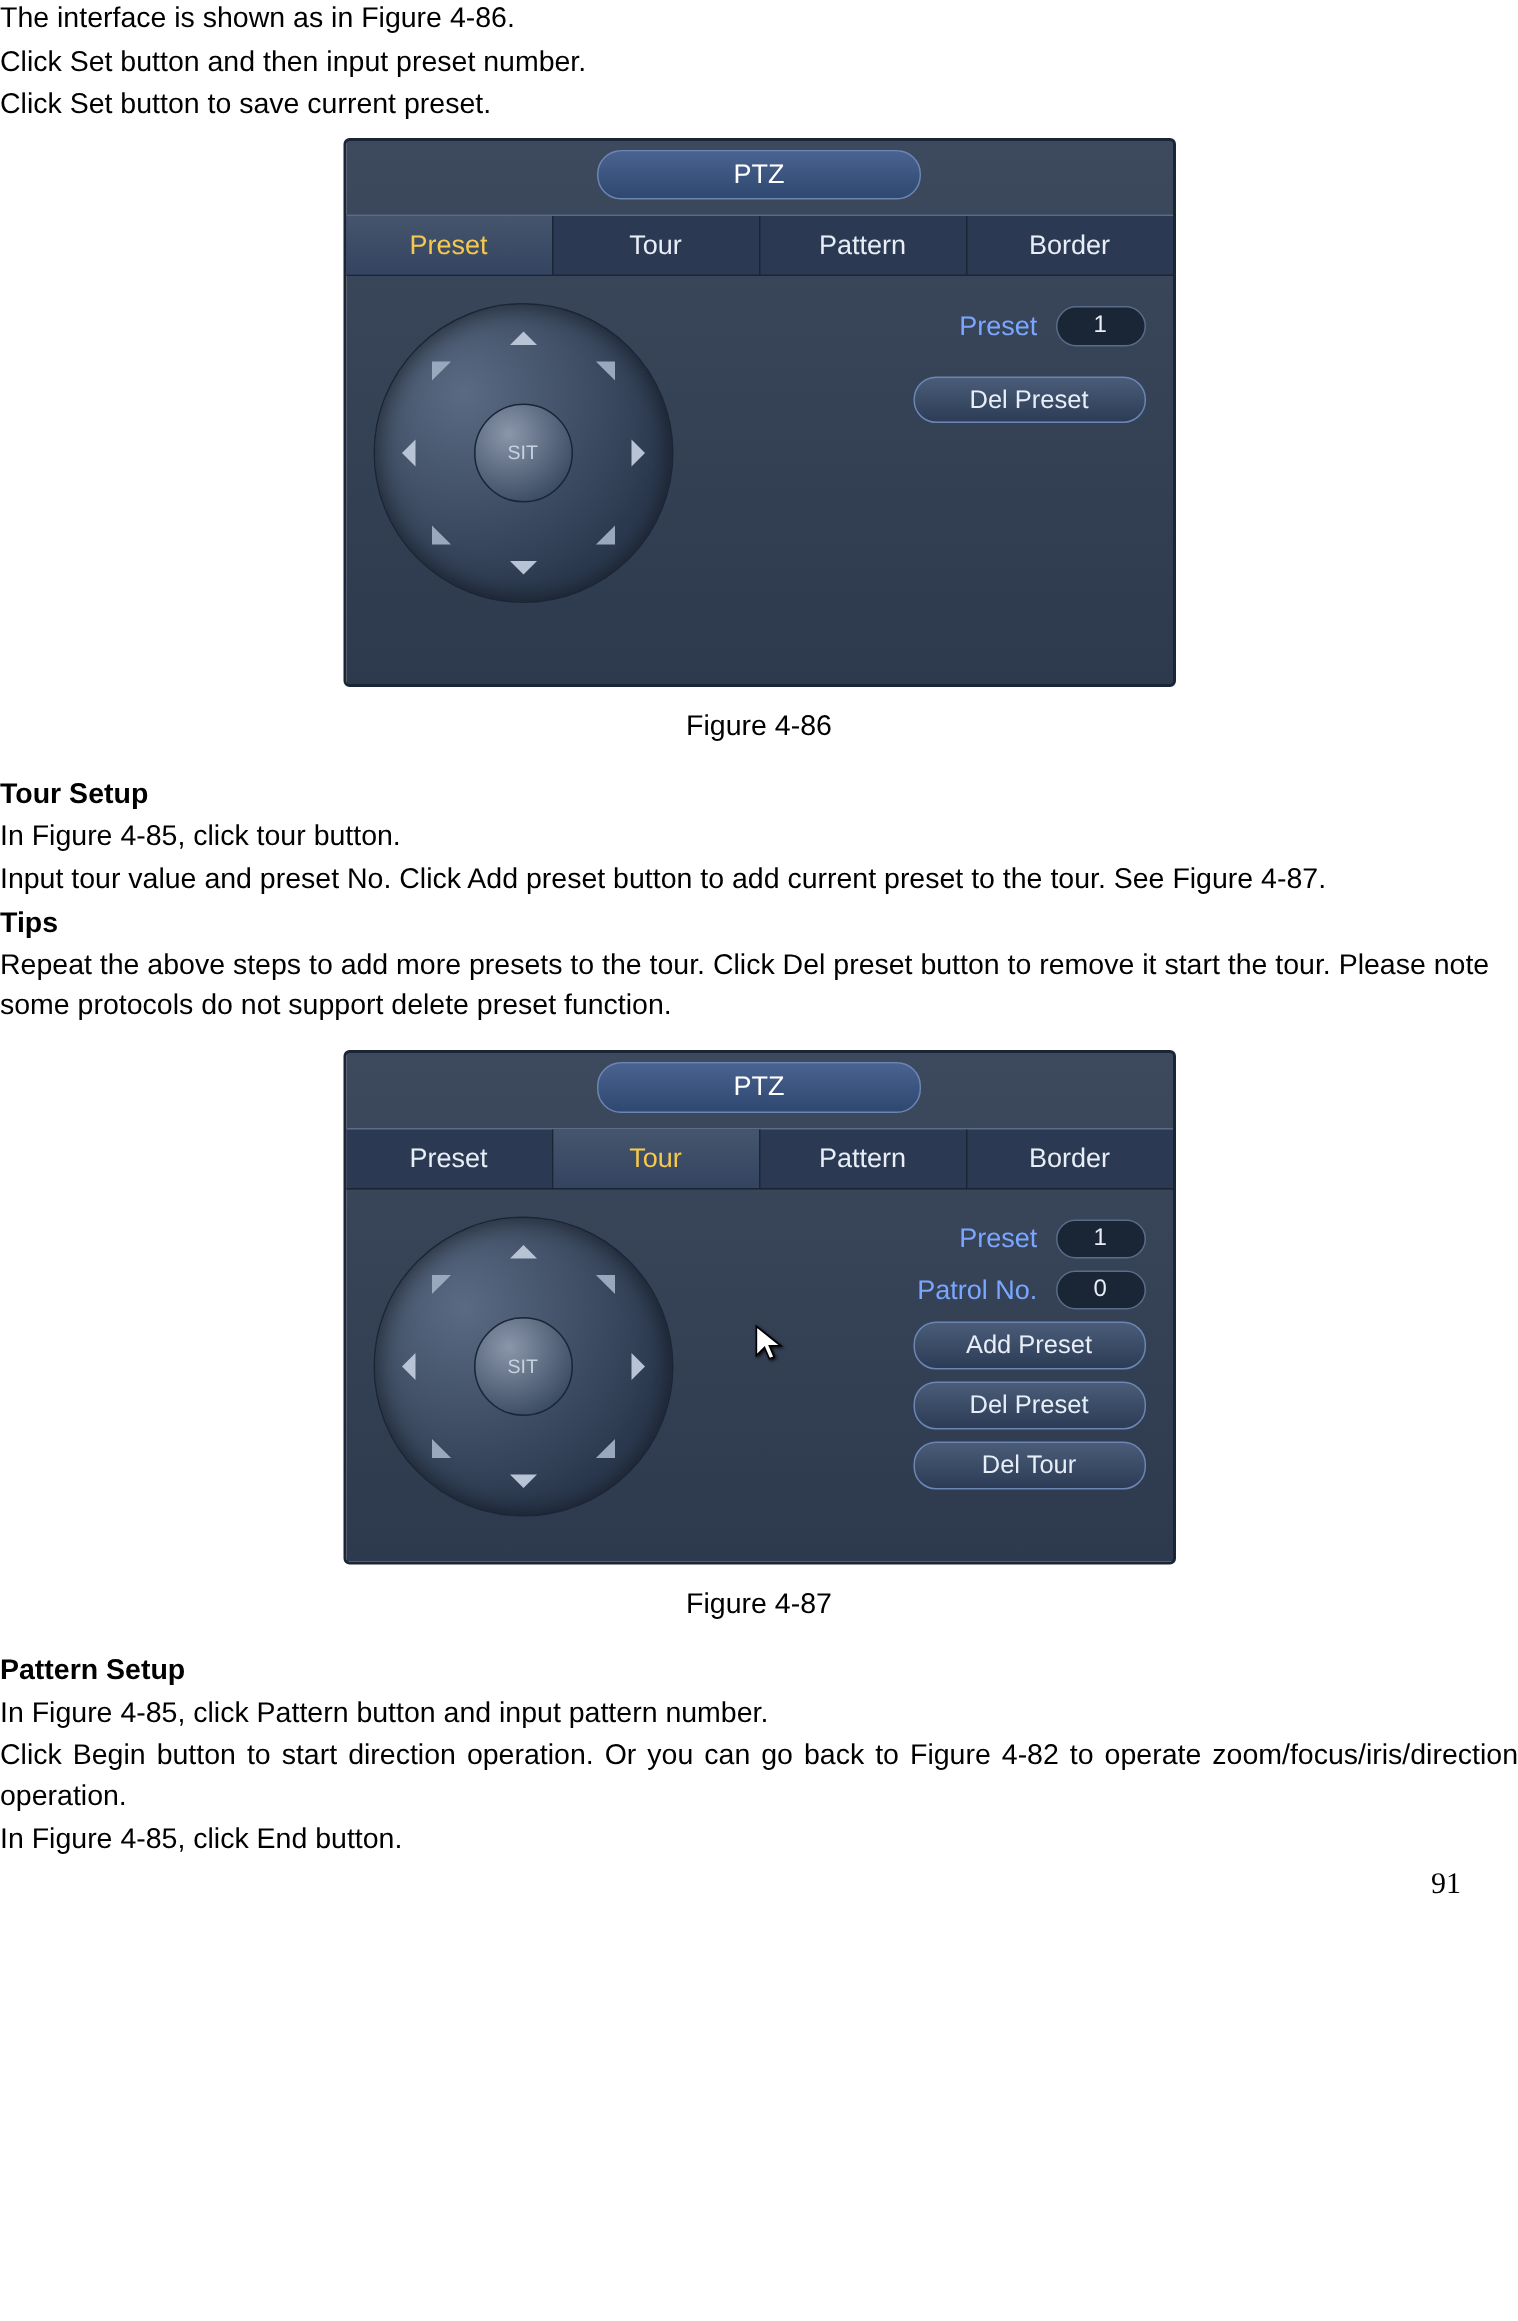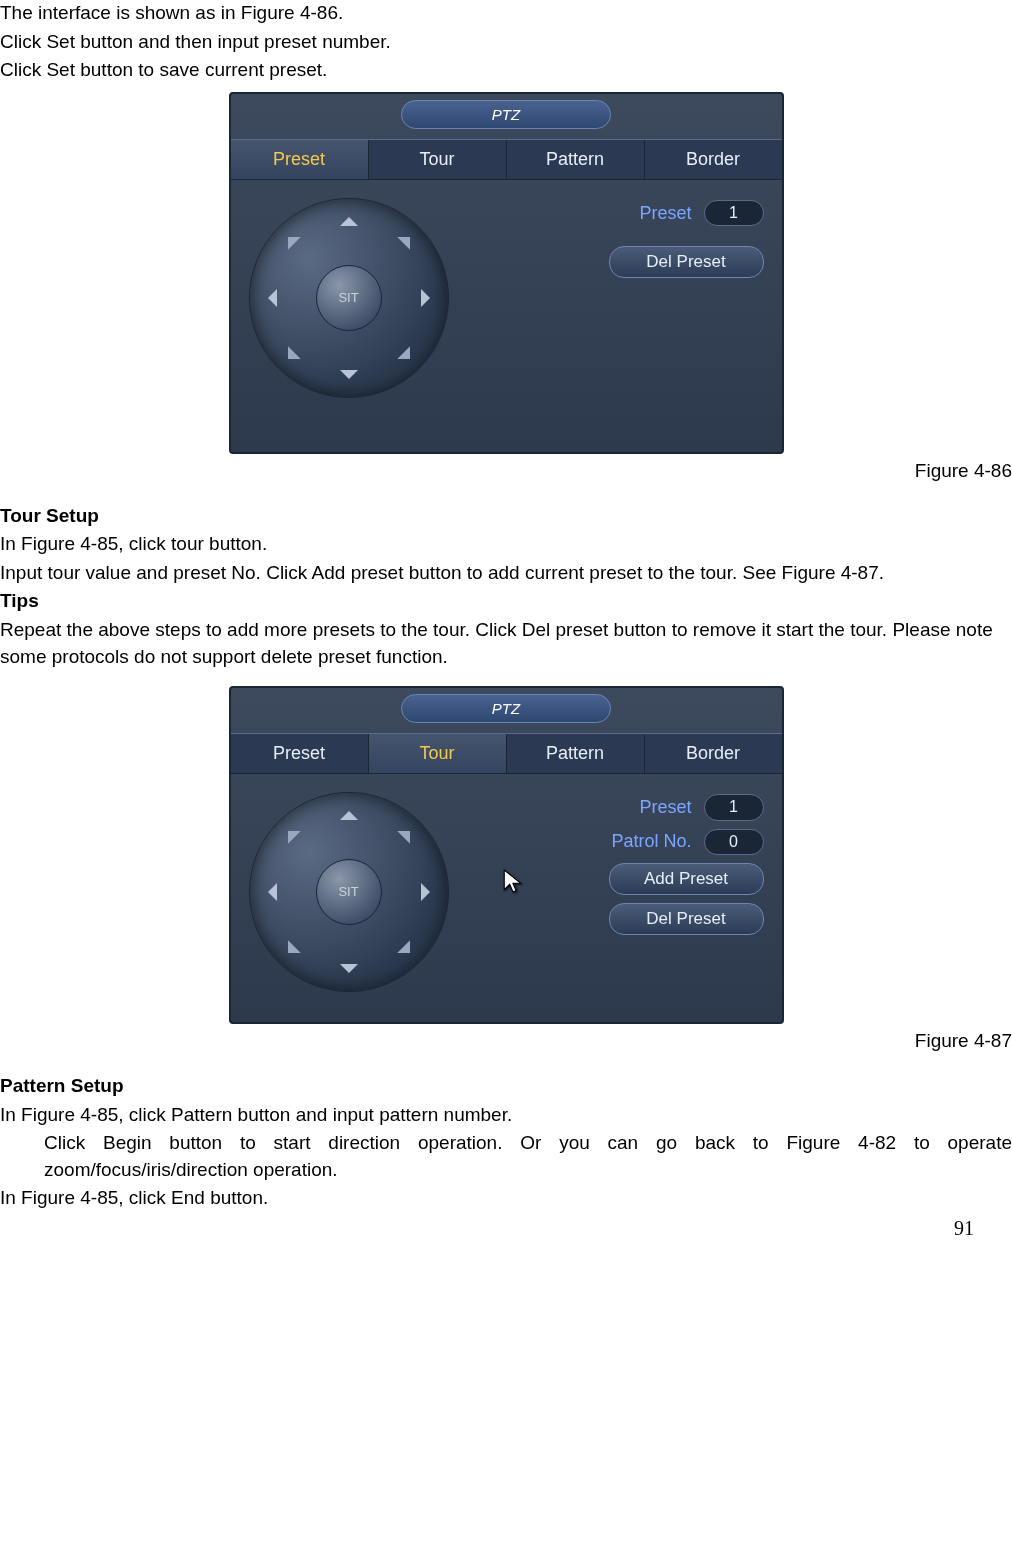--- a/index.html
+++ b/index.html
@@ -7,43 +7,42 @@
     font-family: Arial, sans-serif;
     font-size: 19px;
     line-height: 1.4;
     color: #000;
     background: #fff;
     padding: 0 0 30px 0;
     width: 1012px;
   }
   .text-line { margin-bottom: 2px; }
   .bold { font-weight: bold; }
-  .caption { text-align: right; margin: 4px 0 18px 0; }
+  .caption { text-align: center; margin: 14px 0 18px 0; }
   .ptz-panel {
     width: 555px;
     margin: 8px auto 0 auto;
     background: linear-gradient(#3d4a5e, #2d3a4e);
     border: 2px solid #1a2536;
     border-radius: 4px;
     position: relative;
     color: #fff;
   }
   .ptz-header {
     text-align: center;
     padding: 6px 0 10px 0;
   }
   .ptz-pill {
     display: inline-block;
     background: linear-gradient(#4a6290, #2e4870);
     border: 1px solid #6b86b4;
     border-radius: 16px;
     padding: 3px 90px;
     color: #fff;
-    font-size: 15px;
-    font-style: italic;
+    font-size: 18px;
   }
   .ptz-tabs {
     display: flex;
     background: #2b3a52;
     border-top: 1px solid #5a6c88;
     border-bottom: 1px solid #1a2536;
   }
   .ptz-tab {
     flex: 1;
     text-align: center;
@@ -242,29 +241,32 @@
       <div class="ctl-row">
         <span class="ctl-label">Patrol No.</span>
         <span class="ctl-input">0</span>
       </div>
       <div class="ctl-row">
           <div class="ctl-btn wide">Add Preset</div>
         </div>
       <div class="ctl-row">
           <div class="ctl-btn wide">Del Preset</div>
         </div>
+      <div class="ctl-row">
+          <div class="ctl-btn wide">Del Tour</div>
+        </div>
     </div>
   </div>
 
   <div class="cursor-overlay" style="left:270px; top:180px;">
     <svg viewBox="0 0 24 24">
         <path d="M3 2 L3 20 L8 15 L11 22 L14 21 L11 14 L18 14 Z" fill="#fff" stroke="#000" stroke-width="1"></path>
       </svg>
   </div>
 </div>
 <div class="caption">Figure 4-87</div>
 
 <div class="text-line bold">Pattern Setup</div>
 <div class="text-line">In Figure 4-85, click Pattern button and input pattern number.</div>
-<div class="text-line" style="text-align:justify;padding-left:44px;">Click Begin button to start direction operation. Or you can go back to Figure 4-82 to operate zoom/focus/iris/direction operation.</div>
+<div class="text-line" style="text-align:justify;">Click Begin button to start direction operation. Or you can go back to Figure 4-82 to operate zoom/focus/iris/direction operation.</div>
 <div class="text-line">In Figure 4-85, click End button.</div>
 
 <div class="page-num">91</div>
 
 </body></html>

